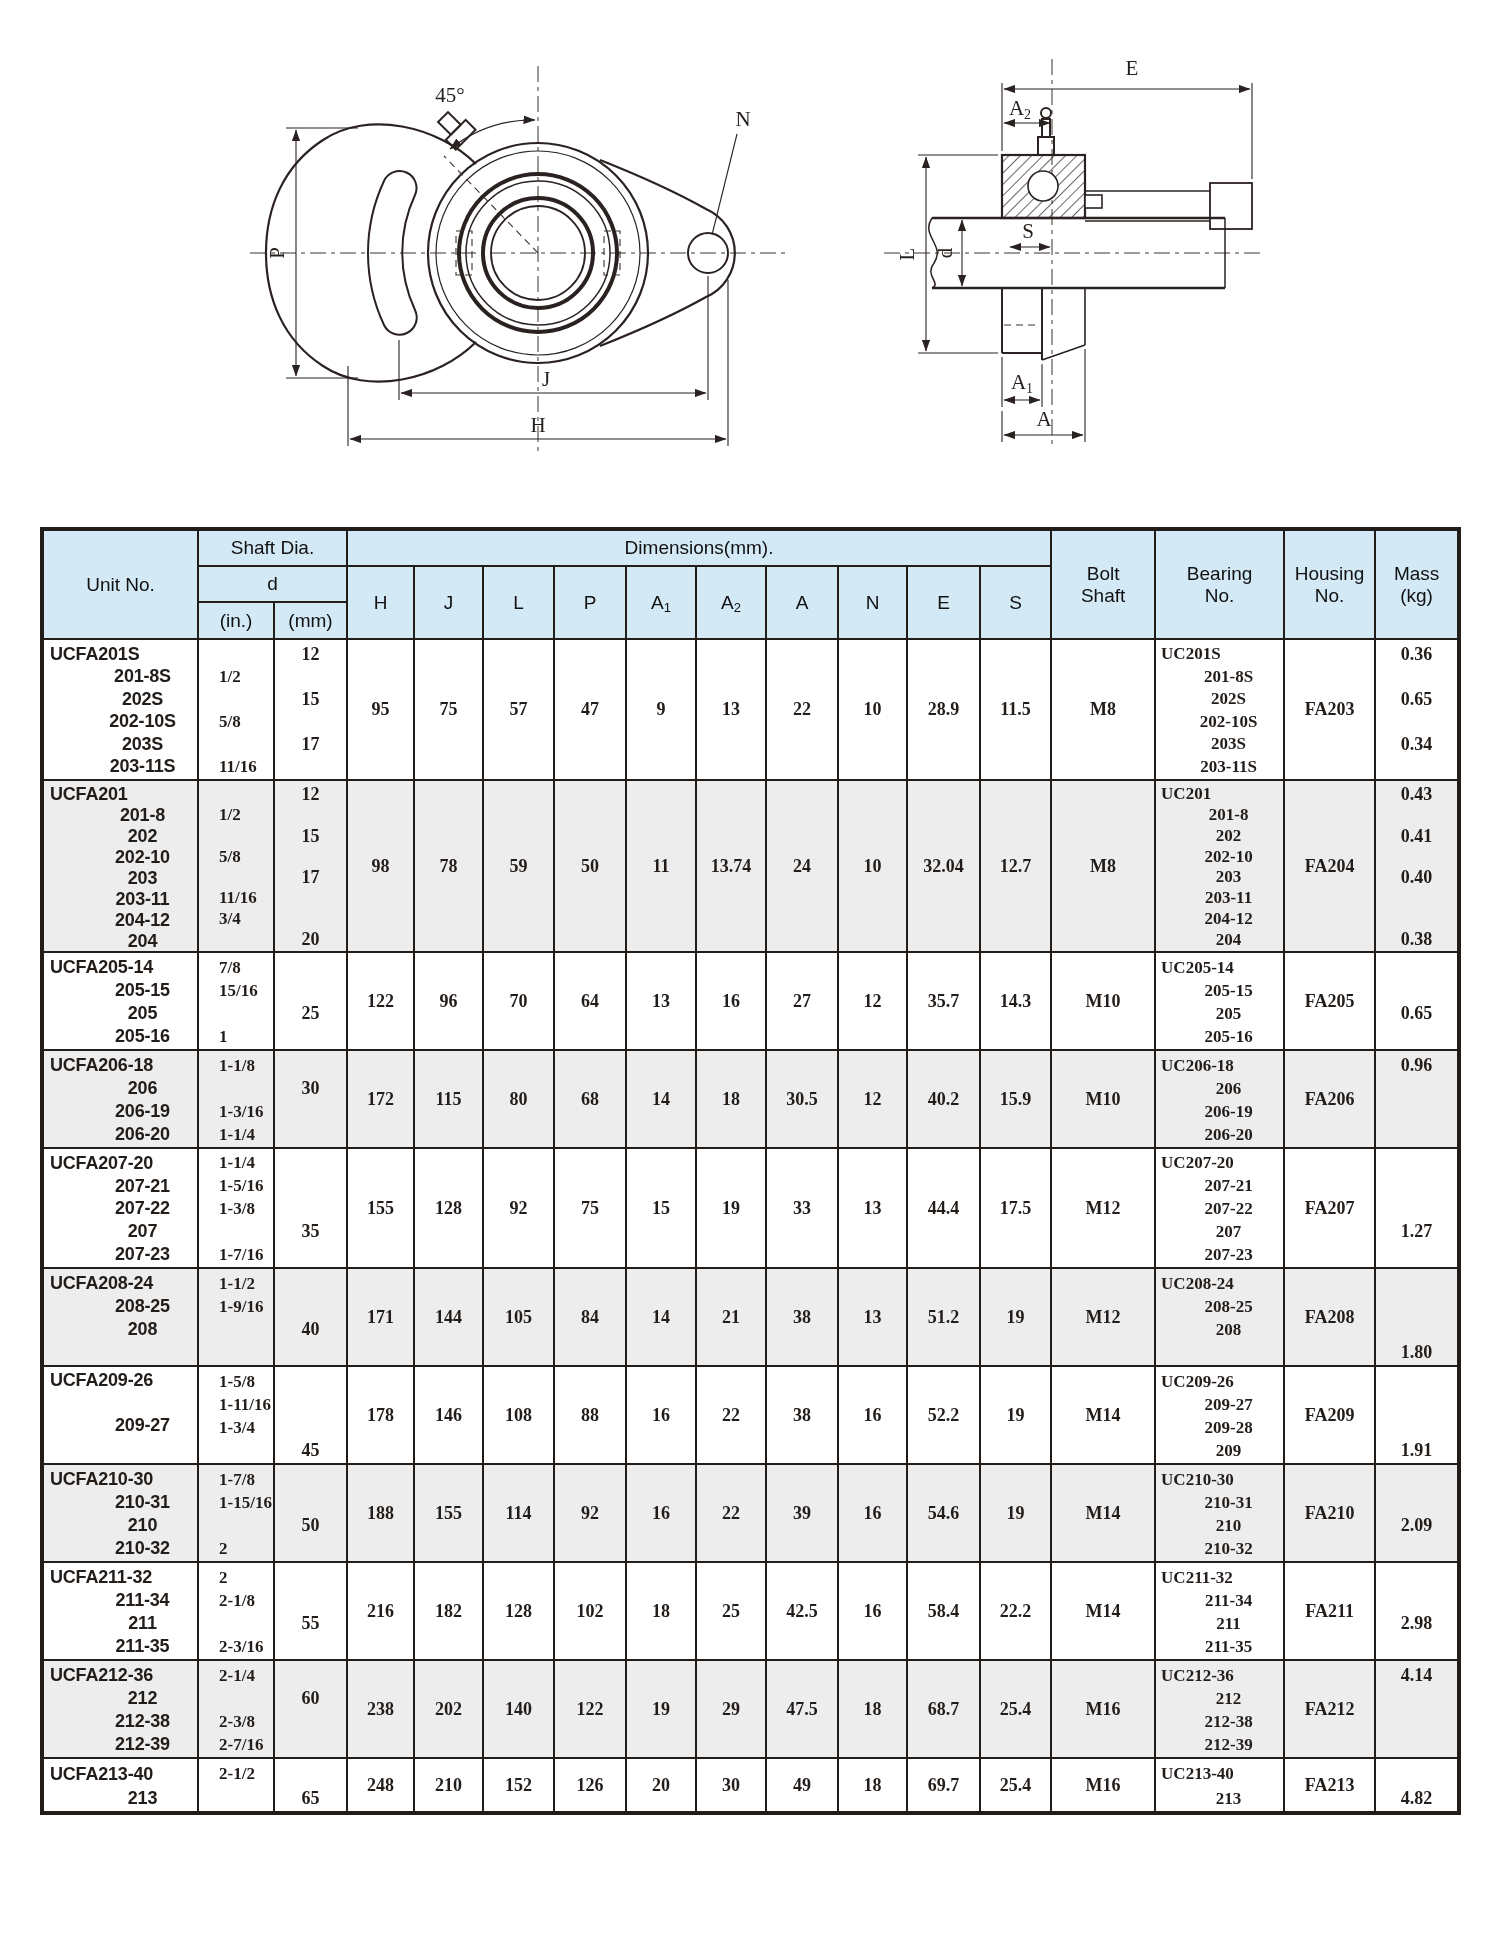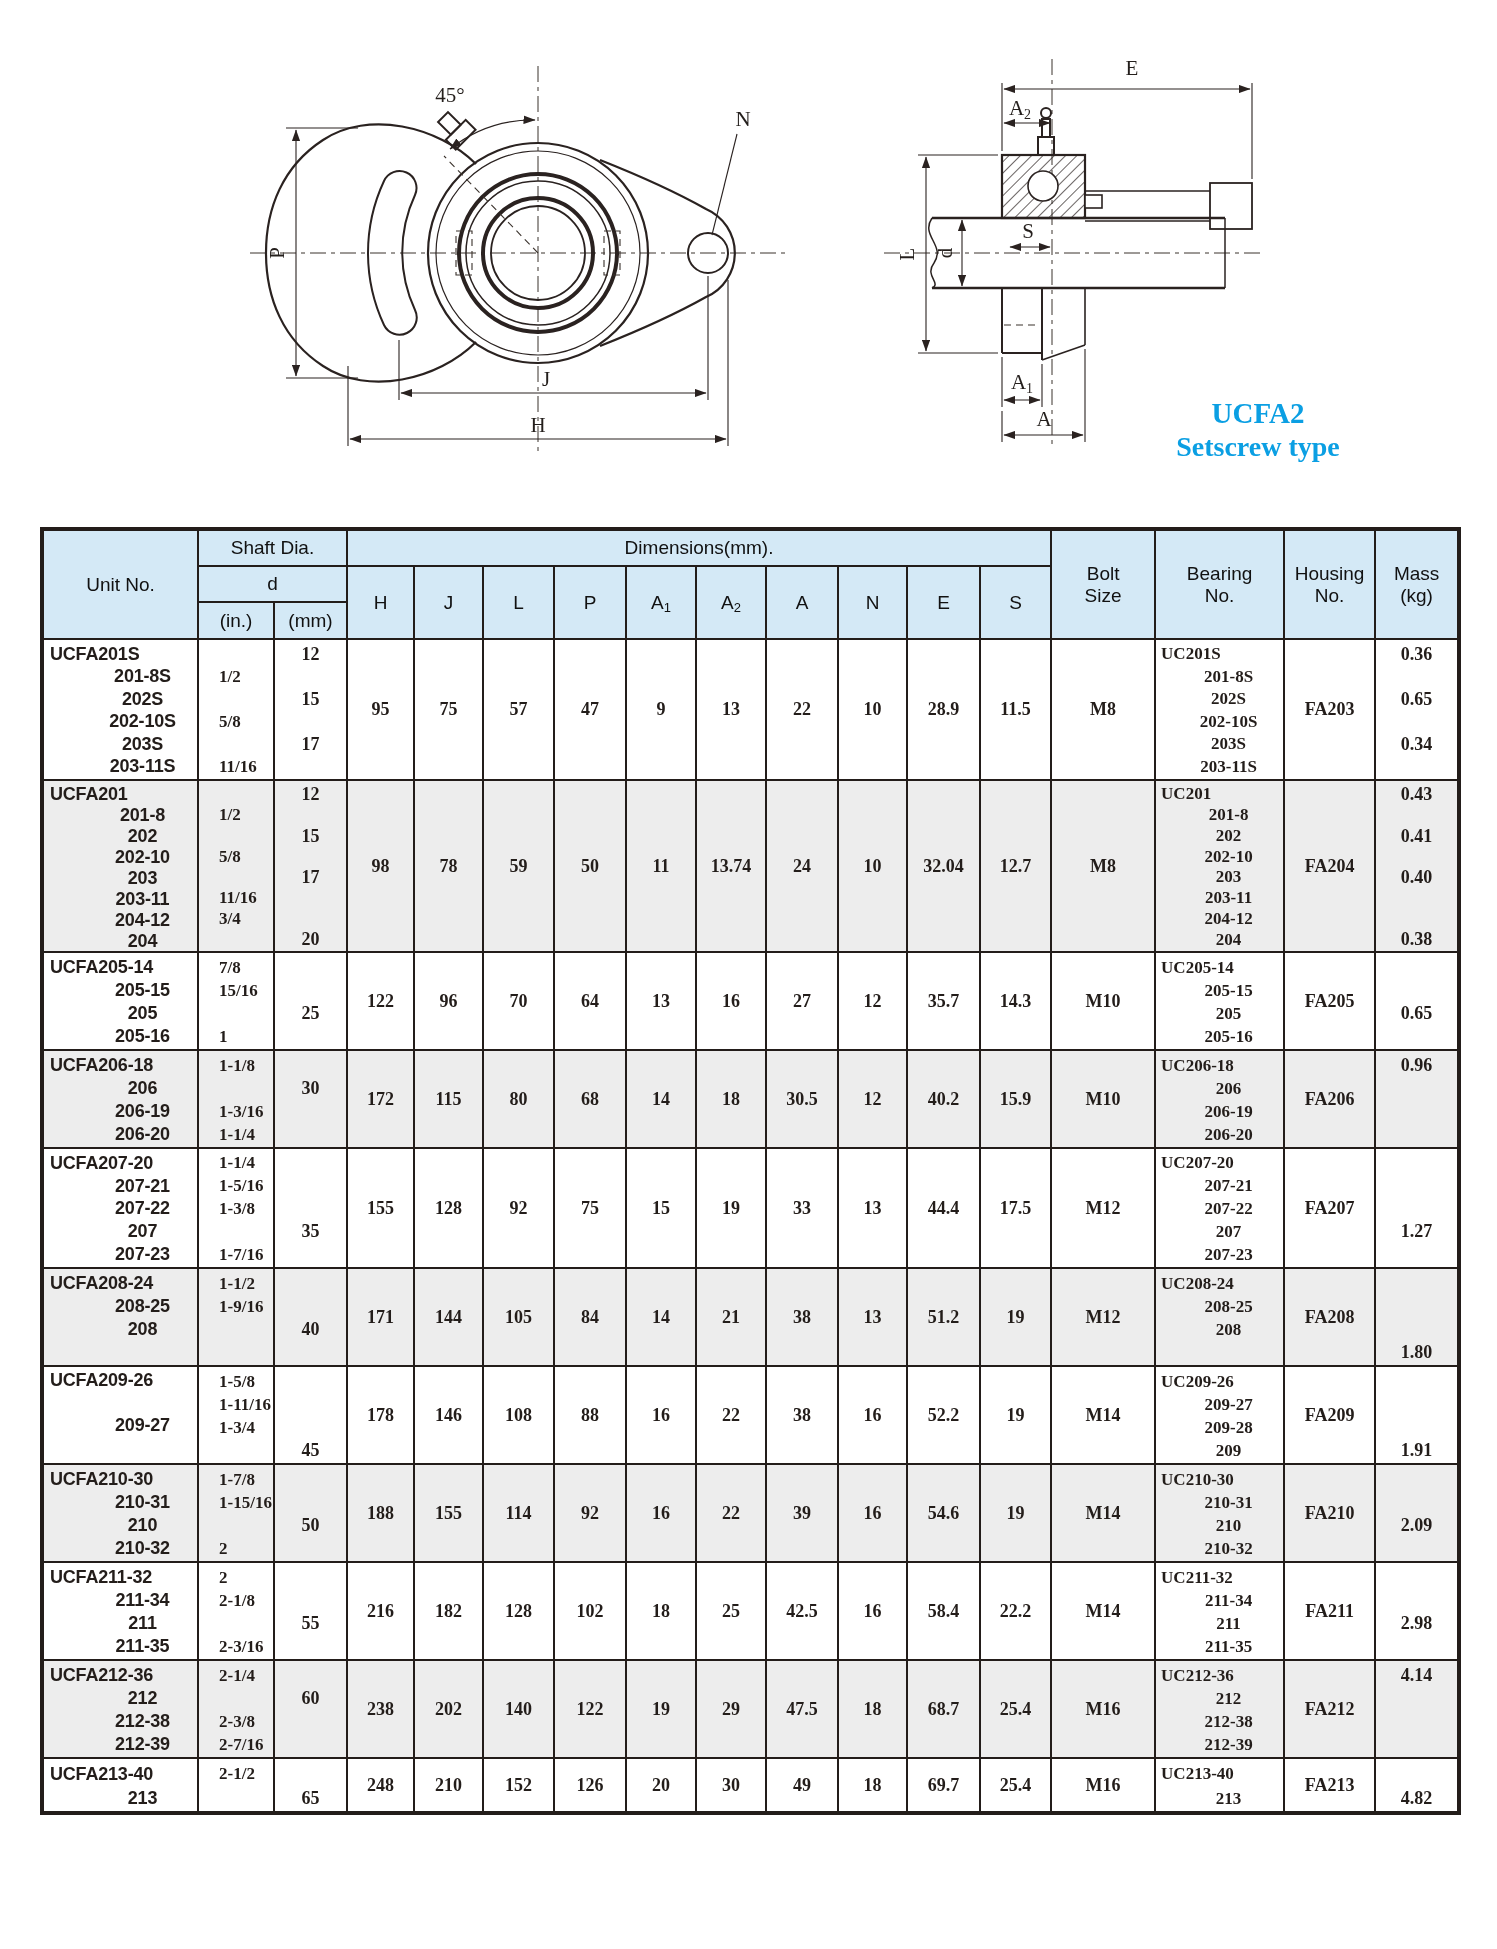--- a/index.html
+++ b/index.html
@@ -200,24 +200,20 @@
     </g>
 
     <g>
       <line class="dim" x1="215" y1="304" x2="215" y2="397"></line>
       <line class="dim" x1="132" y1="366" x2="132" y2="397"></line>
       <line class="dim" x1="134" y1="390" x2="213" y2="390" marker-start="url(#ar)" marker-end="url(#ar)"></line>
       <text x="174" y="381" text-anchor="middle">A</text>
     </g>
   </svg>
 
-  <div id="type-title">
-    <div class="t1">UCFA2</div>
-    <div class="t2">Setscrew type</div>
-  </div>
 
   <table id="spec-table">
     <colgroup>
       <col style="width:156px">
         <col style="width:76px">
         <col style="width:73px">
       <col style="width:67px">
         <col style="width:69px">
         <col style="width:71px">
         <col style="width:72px">
@@ -232,21 +228,21 @@
         <col style="width:91px">
         <col style="width:84px">
     </colgroup>
     <thead>
       <tr class="hr1">
         <th rowspan="3">Unit No.</th>
         <th colspan="2">Shaft Dia.</th>
         <th colspan="10">Dimensions(mm).</th>
         <th rowspan="3">
           <div>Bolt</div>
-            <div>Size</div>
+            <div>Shaft</div>
           </th>
         <th rowspan="3">
           <div>Bearing</div>
             <div>No.</div>
           </th>
         <th rowspan="3">
           <div>Housing</div>
             <div>No.</div>
           </th>
         <th rowspan="3">

